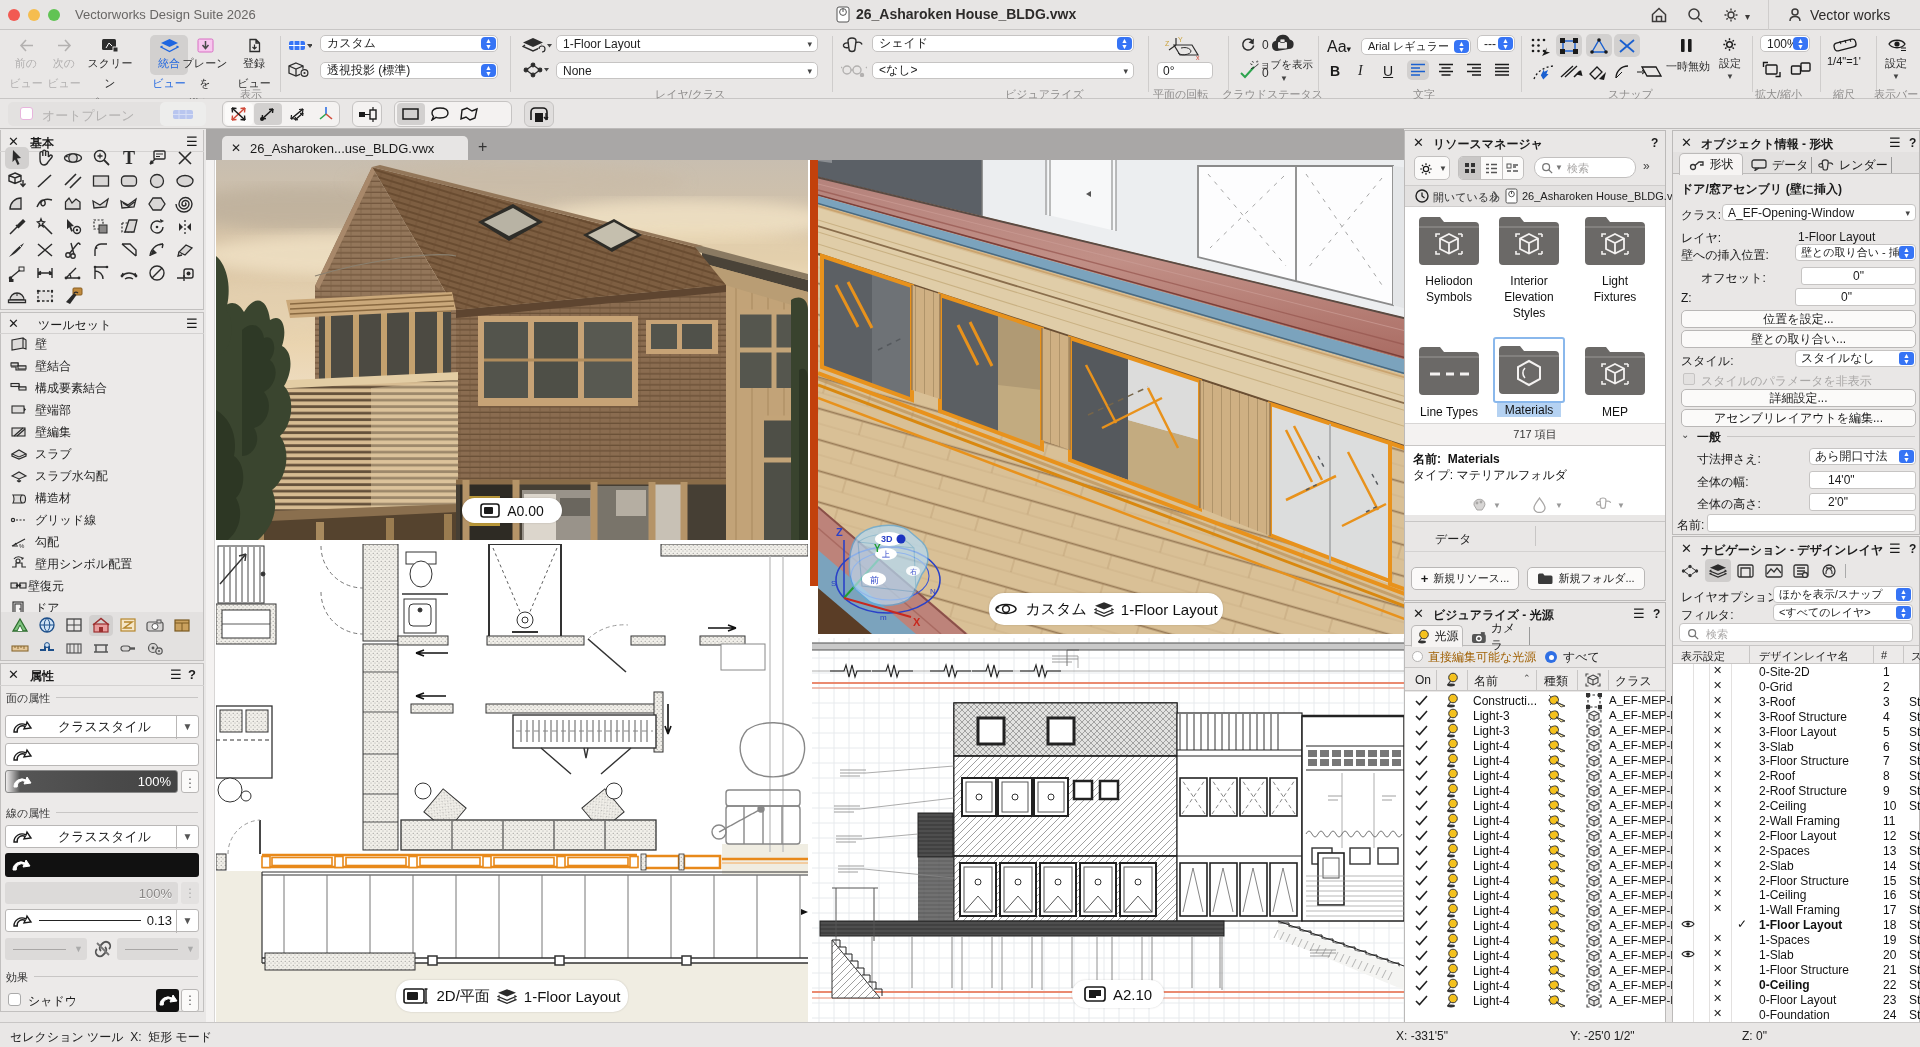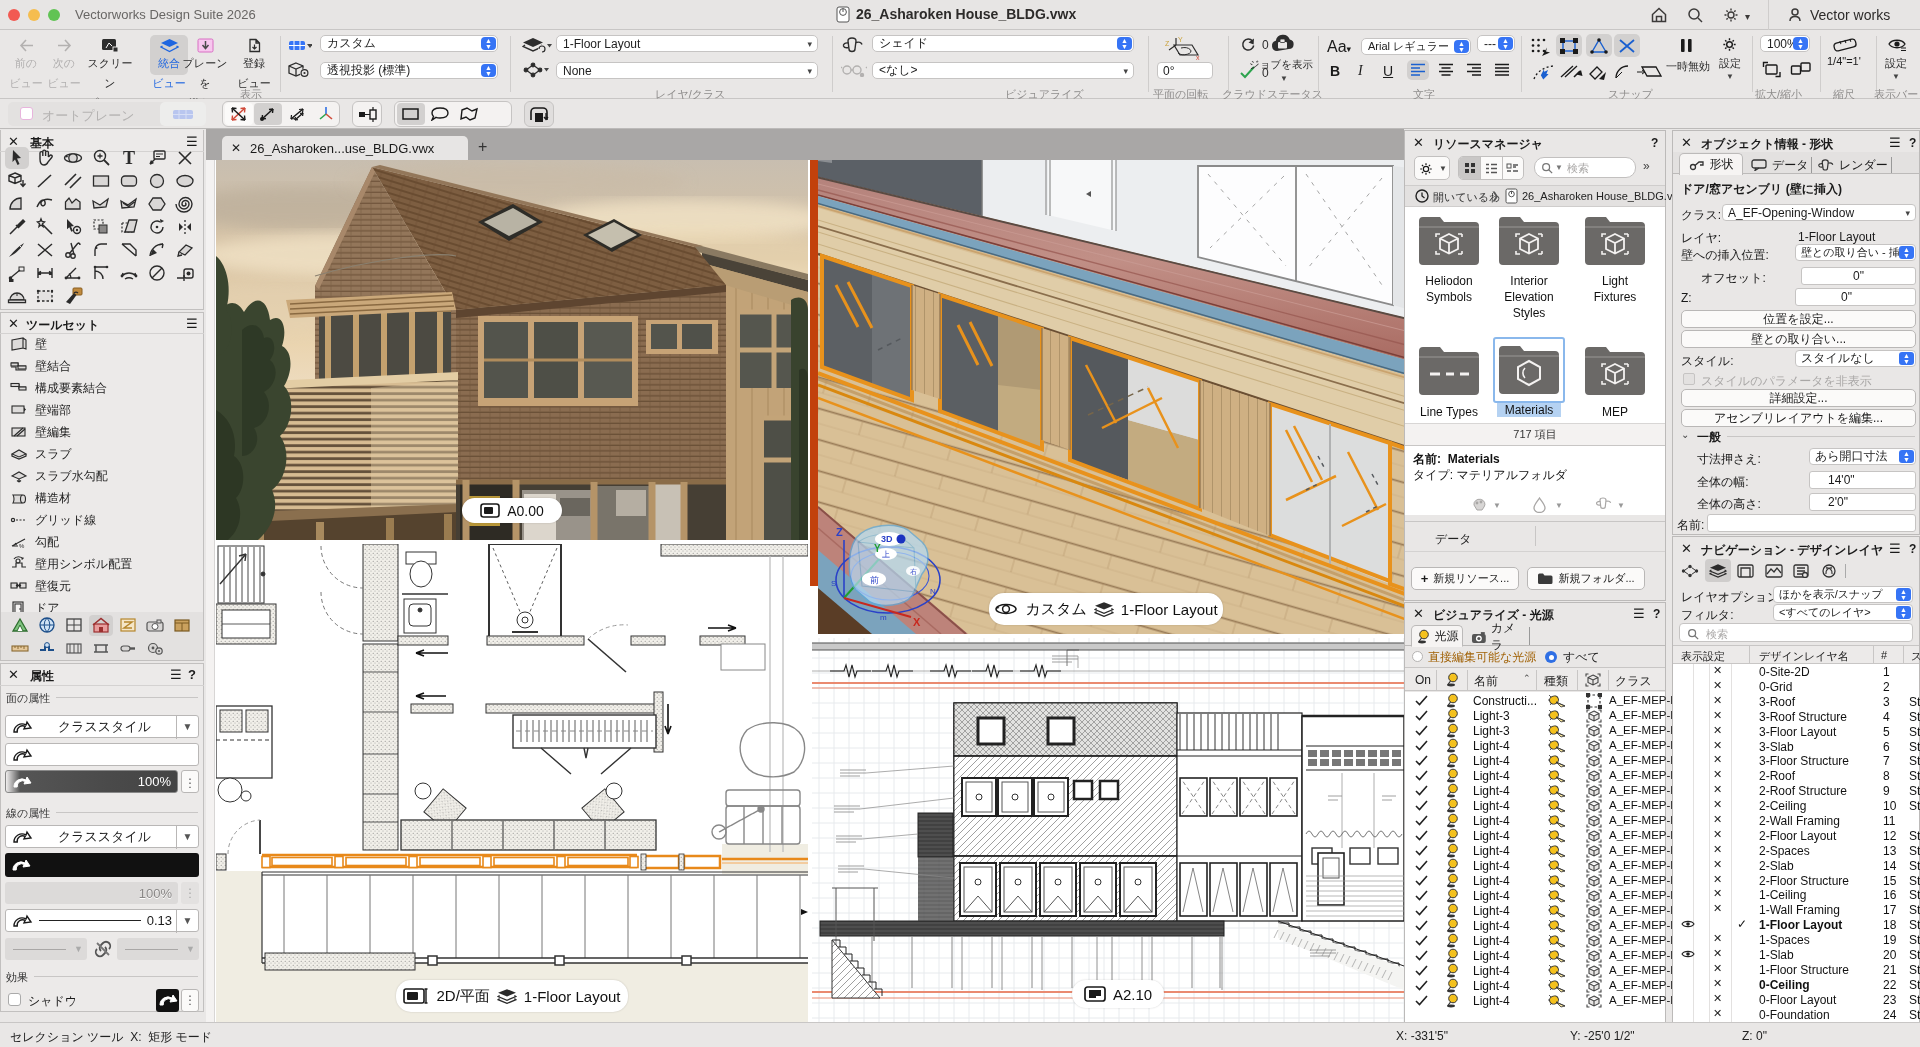--- a/index.html
+++ b/index.html
@@ -769,21 +769,21 @@
         <svg width="20" height="20" viewBox="0 0 20 20">
           <rect x="10" y="2" width="9" height="7" rx="1" fill="#c08a3e" stroke="#8a5f20"></rect>
           <path d="M3 16 L11 7 l2.5 2 L7 18 Z" fill="#2b2b2b"></path>
           <path d="M11 7 a3 3 0 0 1 4 0" stroke="#2b2b2b" fill="none" stroke-width="1.4"></path>
         </svg>
       </div>
     </div>
 
   <div class="abs" style="left:0;top:183px;width:204px;height:349px;background:#eceae9;border:1px solid #c2c0bf"></div>
   <div class="abs" style="left:8px;top:187px;font-size:13px;color:#1a1a1a">✕</div>
-  <div class="abs" style="left:26px;top:188px;font-size:12px;font-weight:bold">ツールセット</div>
+  <div class="abs" style="left:38px;top:188px;font-size:12px;font-weight:normal">ツールセット</div>
   <div class="abs" style="left:186px;top:187px;font-size:13px">☰</div>
   <div class="abs" style="left:0;top:204px;width:204px;height:1px;background:#d4d2d1"></div>
   <div class="abs" style="left:10px;top:204px;width:190px;height:22px;display:flex;align-items:center;gap:7px;font-size:12px;color:#1d1d1d">
       <svg width="18" height="16" viewBox="0 0 18 16">
         <path d="M2 4 L13 2 V12 L2 14 Z M13 2 L16 4 V13 L13 12" fill="#dddbda" stroke="#2b2b2b" stroke-width="1.1"></path>
       </svg>
       <span>壁</span>
     </div>
     <div class="abs" style="left:10px;top:226px;width:190px;height:22px;display:flex;align-items:center;gap:7px;font-size:12px;color:#1d1d1d">
       <svg width="18" height="16" viewBox="0 0 18 16">
@@ -851,21 +851,21 @@
       <span>勾配</span>
     </div>
     <div class="abs" style="left:10px;top:424px;width:190px;height:22px;display:flex;align-items:center;gap:7px;font-size:12px;color:#1d1d1d">
       <svg width="18" height="16" viewBox="0 0 18 16">
         <path d="M2 11 h4 v-4 h6 v4 h4" stroke="#2b2b2b" fill="none" stroke-width="1.2"></path>
         <circle cx="8" cy="5" r="2" stroke="#2b2b2b" fill="none" stroke-width="1.2"></circle>
         <path d="M4 3 a5 4 0 0 1 9 0 M13 3 l-1.5 .2 M13 3 l-.2-1.6" stroke="#2b2b2b" fill="none" stroke-width="1.2"></path>
       </svg>
       <span>壁用シンボル配置</span>
     </div>
-    <div class="abs" style="left:10px;top:446px;width:190px;height:22px;display:flex;align-items:center;gap:7px;font-size:12px;color:#1d1d1d">
+    <div class="abs" style="left:10px;top:446px;width:190px;height:22px;display:flex;align-items:center;font-size:12px;color:#1d1d1d">
       <svg width="18" height="16" viewBox="0 0 18 16">
         <rect x="1" y="5" width="6" height="5" fill="#dddbda" stroke="#2b2b2b" stroke-width="1.1"></rect>
         <rect x="10" y="5" width="6" height="5" fill="#dddbda" stroke="#2b2b2b" stroke-width="1.1"></rect>
         <path d="M7 7.5 h3 M8 6 l-1.5 1.5 L8 9 M9 6 l1.5 1.5 L9 9" stroke="#2b2b2b" fill="none" stroke-width="1.2"></path>
       </svg>
       <span>壁復元</span>
     </div>
     <div class="abs" style="left:10px;top:468px;width:190px;height:22px;display:flex;align-items:center;gap:7px;font-size:12px;color:#1d1d1d">
       <svg width="18" height="16" viewBox="0 0 18 16">
         <rect x="3" y="2" width="10" height="13" fill="#dddbda" stroke="#2b2b2b" stroke-width="1.1"></rect>

